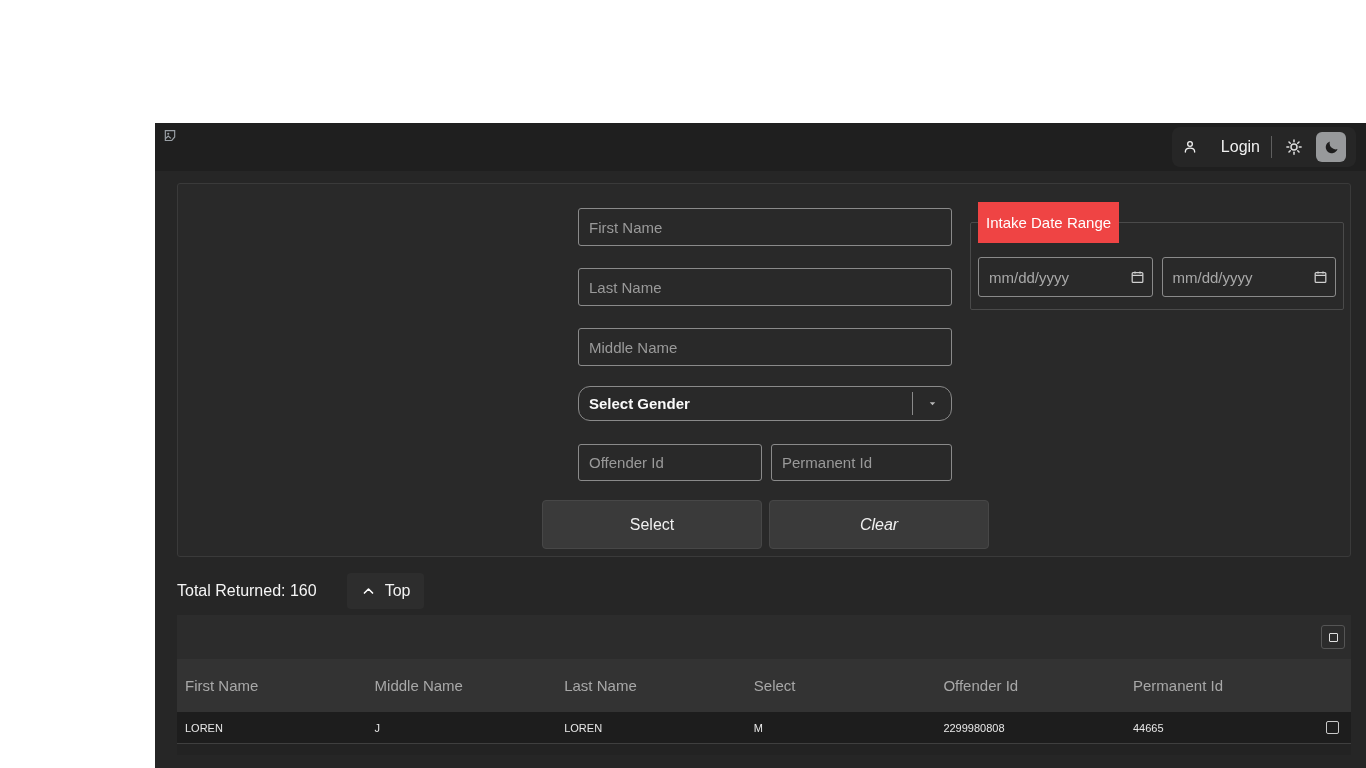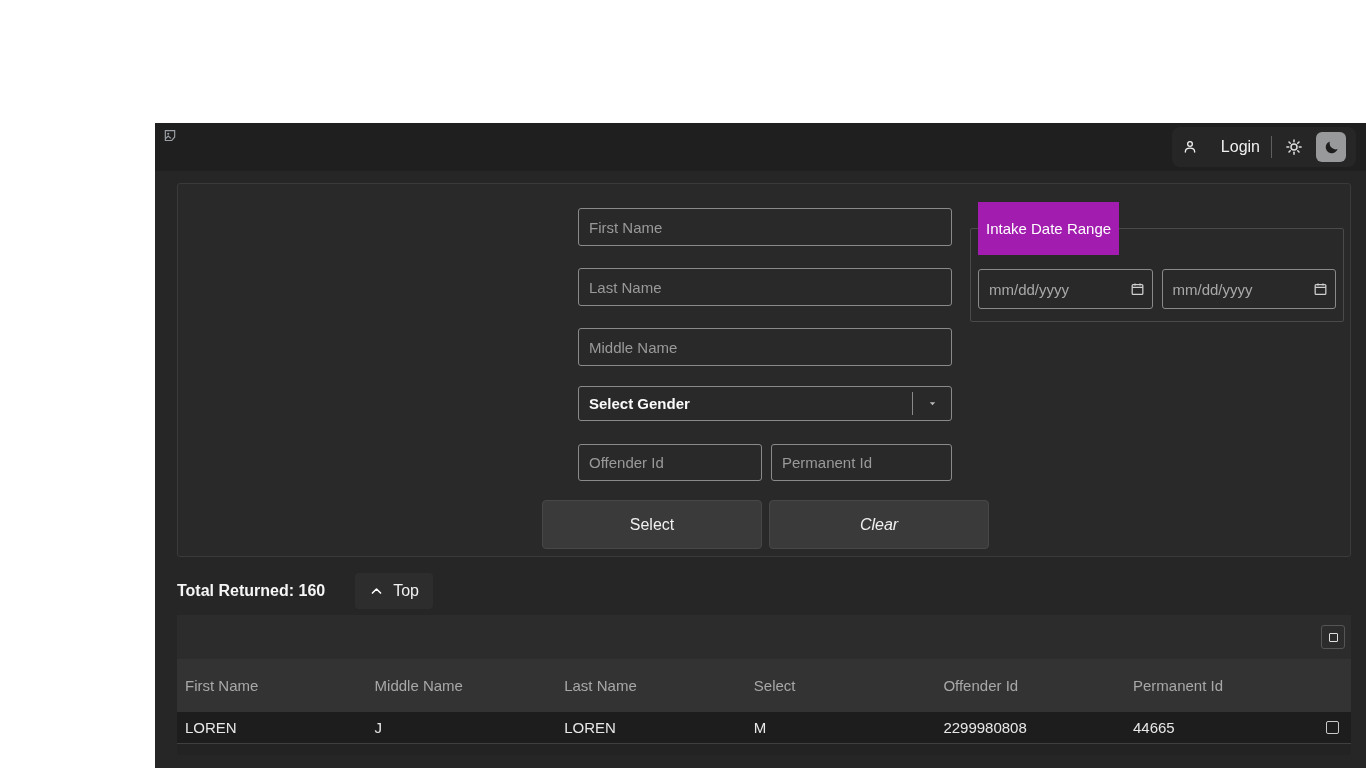--- a/index.html
+++ b/index.html
@@ -28,59 +28,59 @@
   .inp { position:absolute; background:transparent; border:1px solid #8a8a8a; border-radius:3px;
     color:#d5d5d5; font-size:15px; padding:0 10px; font-family:inherit; outline:none; }
   .inp::placeholder { color:#9a9a9a; }
   .inp-first  { left:400px; top:24px;  width:374px; height:38px; }
   .inp-last   { left:400px; top:84px;  width:374px; height:38px; }
   .inp-middle { left:400px; top:144px; width:374px; height:38px; }
   .inp-offender  { left:400px; top:260px; width:184px; height:37px; }
   .inp-permanent { left:593px; top:260px; width:181px; height:37px; }
 
   .gender { position:absolute; left:400px; top:202px; width:374px; height:35px;
-    border:1px solid #8a8a8a; border-radius:3px; display:flex; align-items:center; cursor:pointer; }
+    border:1px solid #8a8a8a; border-radius:12px; display:flex; align-items:center; cursor:pointer; }
   .gender-text { padding-left:10px; color:#fafafa; font-weight:700; font-size:15px; }
   .gender-sep { margin-left:auto; width:1px; height:23px; background:#8a8a8a; }
   .gender-arrow { width:38px; display:flex; align-items:center; justify-content:center; color:#b9b9b9; line-height:0; }
 
   .form-btn { position:absolute; top:316px; width:220px; height:49px; background:#3a3a3a;
     border:1px solid #474747; border-radius:4px; color:#f0f0f0; font-size:16px;
     font-family:inherit; cursor:pointer; }
   .btn-search { left:364px; }
   .btn-clear  { left:591px;font-style:italic; }
 
   .daterange { position:absolute; left:792px; top:18px; width:374px; }
   .daterange fieldset { border:1px solid #4a4a4a; border-radius:2px; margin:0; padding:14px 7px 12px; }
-  .daterange legend { background:#a21caf; color:#ffffff; font-size:15px; padding:18px 8px; }
+  .daterange legend { background:#ef4444; color:#ffffff; font-size:15px; padding:12px 8px; }
   .date-row { display:flex; gap:9px; }
   .date-field { position:relative; flex:1; }
   .date-field input { width:100%; height:40px; background:transparent; border:1px solid #8a8a8a;
     border-radius:3px; color:#cfcfcf; font-size:15px; padding:0 30px 0 10px; font-family:inherit; outline:none; }
   .date-field input::placeholder { color:#a8a8a8; }
   .cal-icon { position:absolute; right:8px; top:50%; transform:translateY(-50%); color:#d0d0d0; line-height:0; }
 
   
   .results-bar { display:flex; align-items:center; margin:16px 15px 0 22px; height:36px; gap:30px; }
-  .total { font-size:16px; font-weight:700; color:#f5f5f5; }
+  .total { font-size:16px; font-weight:400; color:#f5f5f5; }
   .top-btn { display:flex; align-items:center; gap:9px; background:#2d2d2d; border:none;
     border-radius:4px; color:#f2f2f2; font-size:16px; padding:0 14px; height:36px;
     cursor:pointer; font-family:inherit; }
   .top-btn svg { color:#ffffff; }
 
   
   .grid { margin:6px 15px 0 22px; }
   .grid-toolbar { height:44px; background:#2c2c2c; display:flex; align-items:center;
     justify-content:flex-end; padding-right:6px; }
   .grid-opt-btn { width:24px; height:24px; border:1px solid #555555; background:transparent;
     border-radius:3px; display:flex; align-items:center; justify-content:center; cursor:pointer; padding:0; }
   .grid-opt-glyph { width:9px; height:9px; border:1.5px solid #e0e0e0; border-radius:1px; display:block; }
   .grid-head, .grid-row { display:grid; grid-template-columns:repeat(6, 189.6px) 1fr; align-items:center; }
   .grid-head { background:#333333; height:53px; color:#a8a8a8; font-size:15px; }
-  .grid-row { background:#1d1d1d; height:32px; color:#e8e8e8; font-size:15px;
+  .grid-row { background:#1d1d1d; height:32px; color:#e8e8e8; font-size:11px;
     border-bottom:1px solid #3f3f3f; cursor:pointer; }
   .cell { padding-left:8px; overflow:hidden; white-space:nowrap; }
   .cb-cell { display:flex; justify-content:center; padding:0; }
   .row-cb { width:13px; height:13px; border:1.5px solid #c9c9c9; border-radius:2px; display:inline-block; }
   .grid-filler { height:11px; background:#232323; }
 </style>
 </head>
 <body>
 
 <div class="app">

